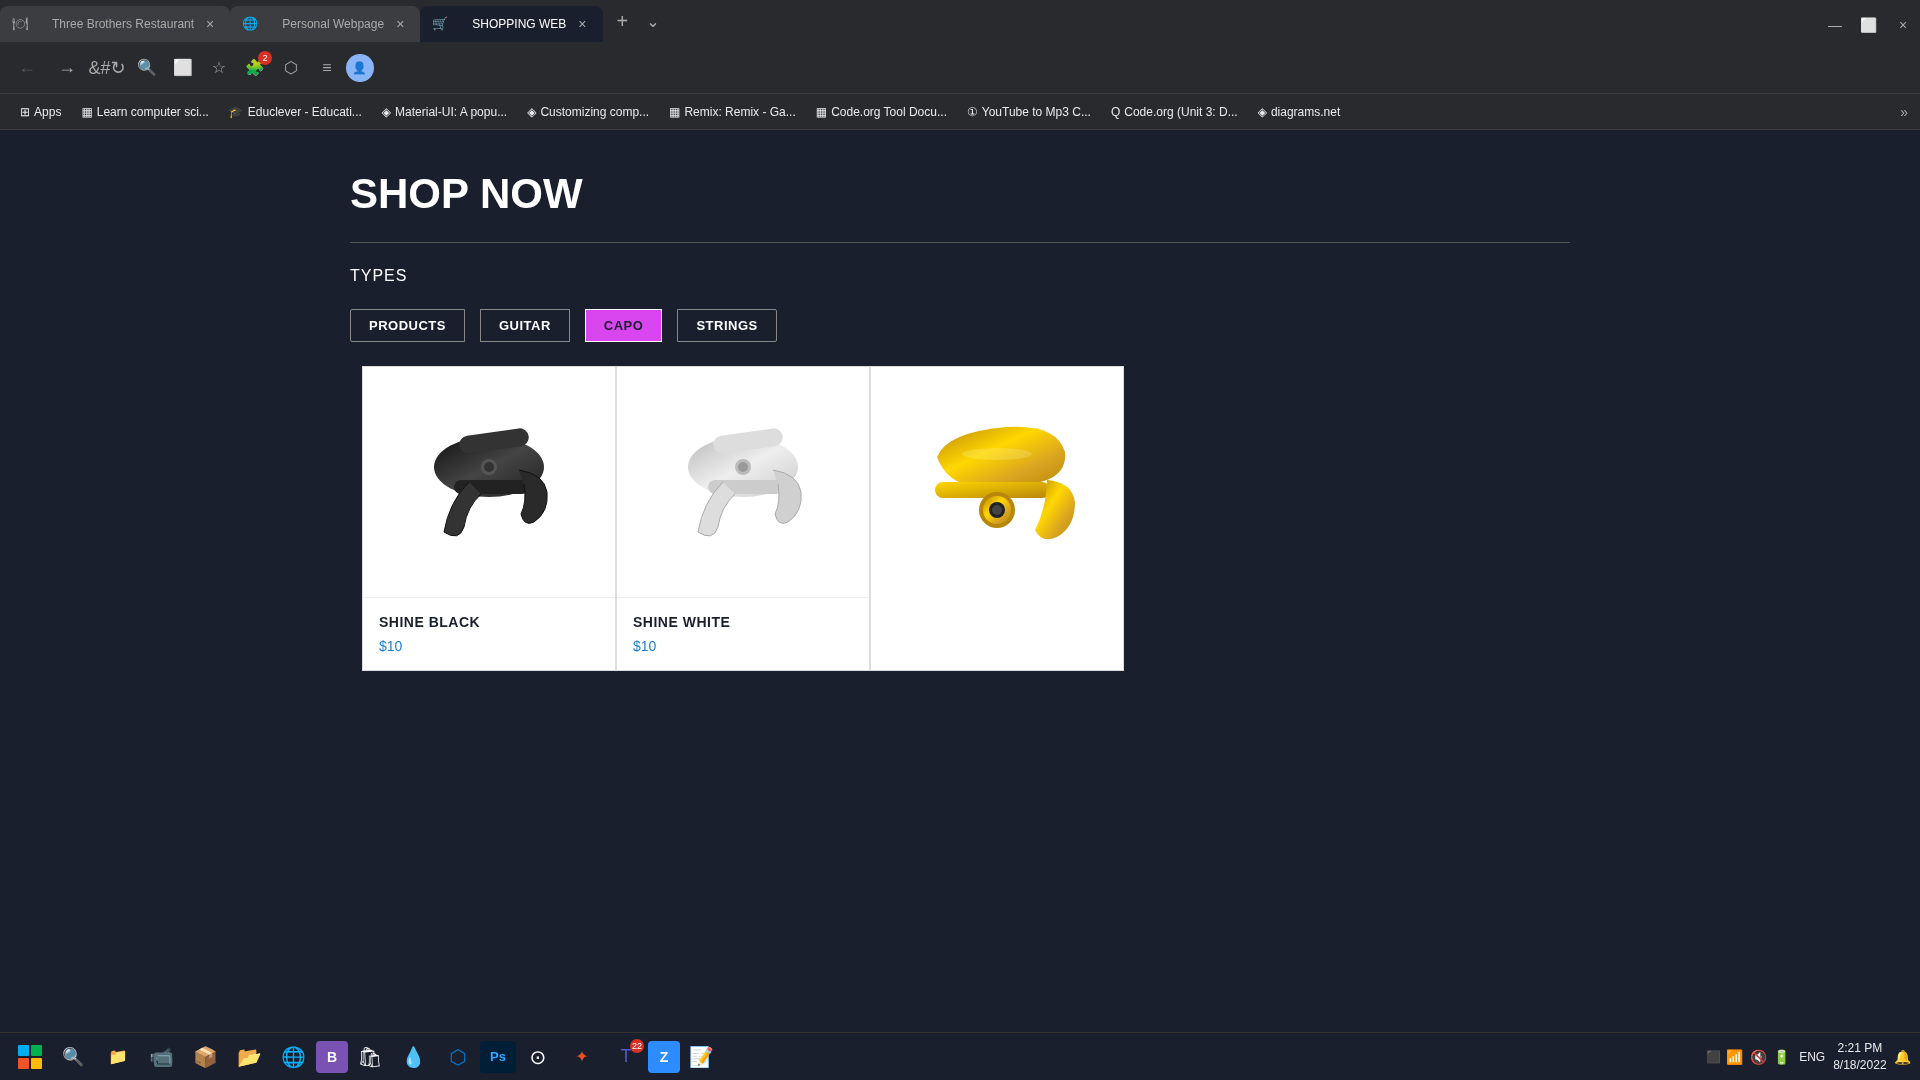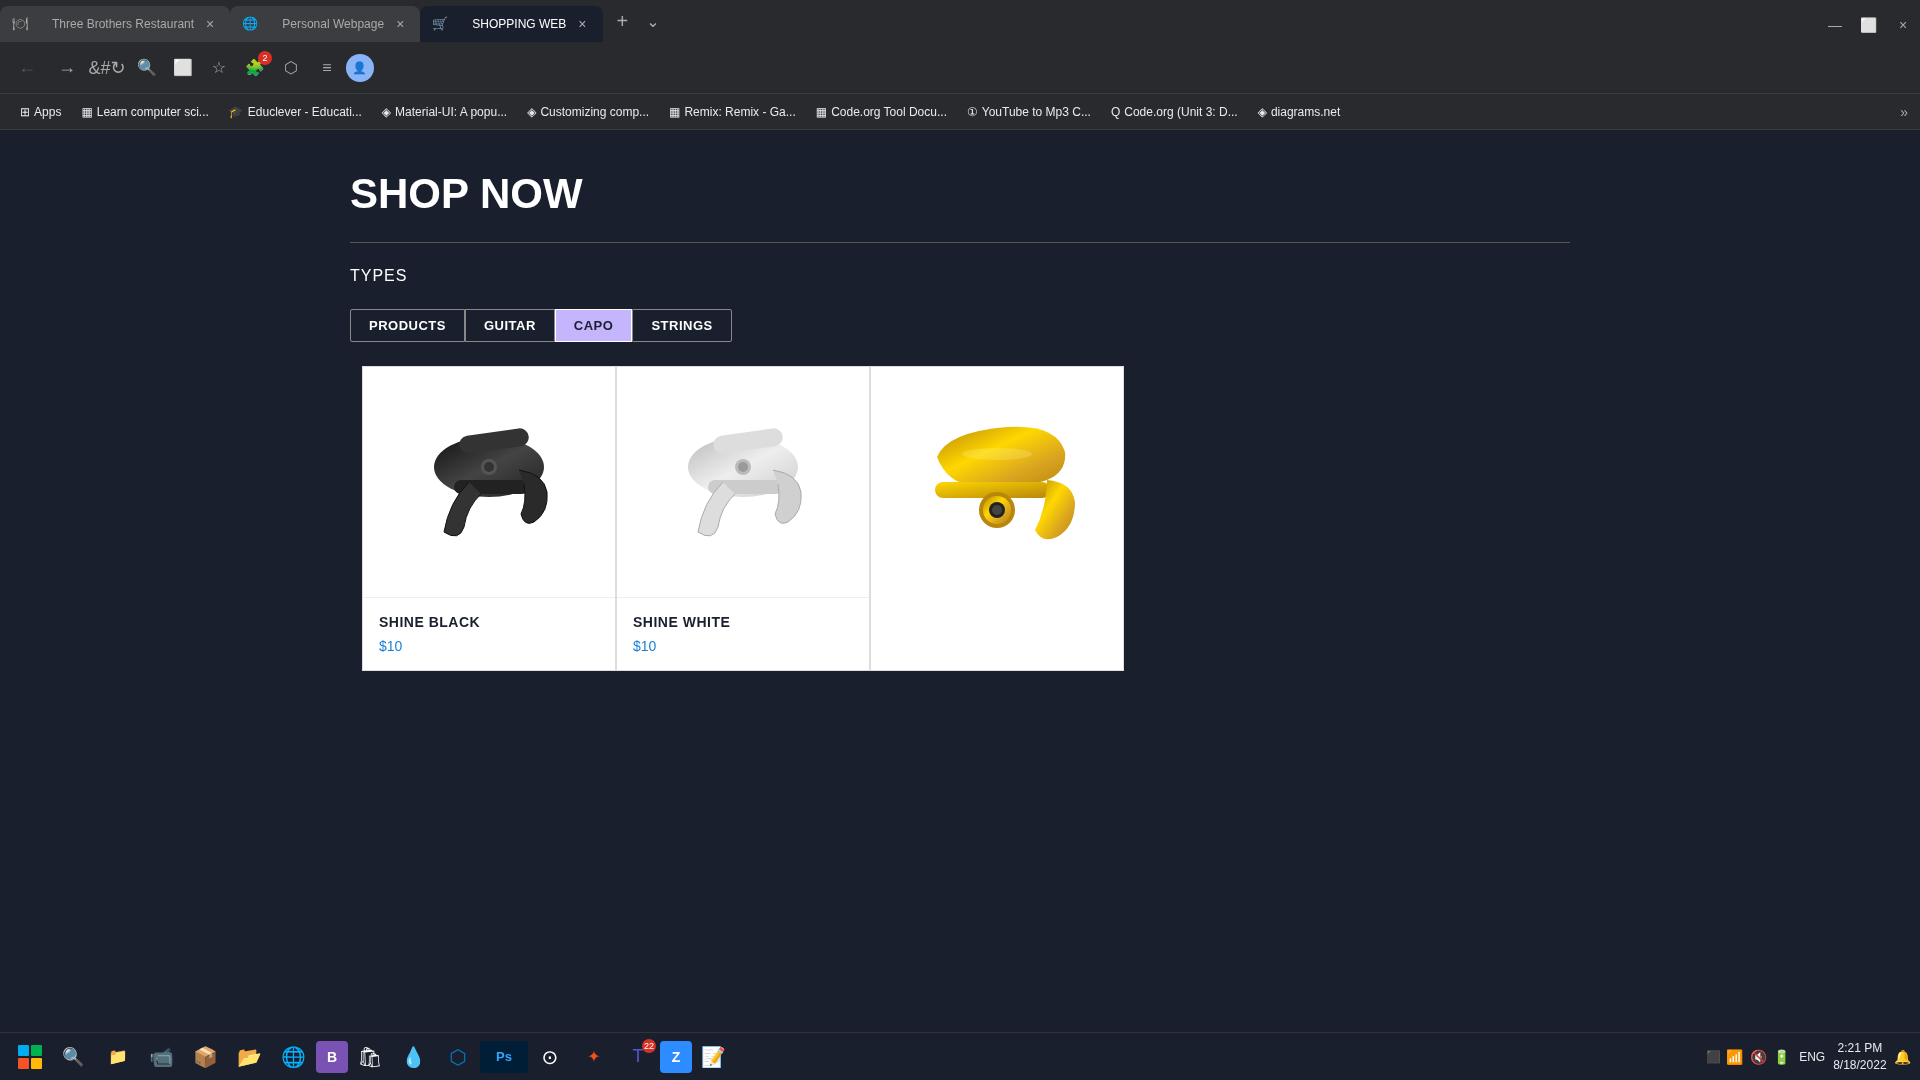--- a/index.html
+++ b/index.html
@@ -38,25 +38,25 @@
     
     .page-content { flex: 1; background: #1a1f2e; overflow: hidden; display: flex; flex-direction: column; }
 
     
     .shop-container { padding: 40px 350px; flex: 1; }
     .shop-title { font-size: 42px; font-weight: 700; color: #fff; margin-bottom: 24px; }
     .divider { border: none; border-top: 1px solid #555; margin-bottom: 24px; }
     .section-title { font-size: 16px; font-weight: 400; color: #fff; margin-bottom: 24px; letter-spacing: 1px; }
 
     
-    .filter-buttons { display: flex; gap: 0; margin-bottom: 24px; }
+    .filter-buttons { display: flex; gap: 15px; margin-bottom: 24px; }
     .filter-btn { padding: 8px 18px; border: 1px solid #888; background: transparent; color: #fff; font-size: 13px; font-weight: 600; cursor: pointer; letter-spacing: 0.5px; }
     .filter-btn:first-child { border-radius: 2px 0 0 2px; }
     .filter-btn:last-child { border-radius: 0 2px 2px 0; }
-    .filter-btn.active { background: #c4b5fd; color: #1a1f2e; border-color: #fff; }
+    .filter-btn.active { background: #d946ef; color: #1a1f2e; border-color: #fff; }
 
     
     .product-grid { display: flex; gap: 0; padding-left: 12px; }
     .product-card { background: #fff; color: #1a1f2e; width: 254px; border: 1px solid #ddd; cursor: pointer; }
     .product-image-area { width: 100%; height: 230px; display: flex; align-items: center; justify-content: center; background: #fff; padding: 16px; }
     .product-info { padding: 16px; border-top: 1px solid #eee; }
     .product-name { font-size: 14px; font-weight: 700; color: #1a1f2e; margin-bottom: 8px; letter-spacing: 0.5px; }
     .product-price { font-size: 14px; color: #1a7fd4; }
 
     
@@ -304,21 +304,21 @@
   <div class="taskbar-app" style="color:#0078d4; font-size:20px;">🌐</div>
 
   <div class="taskbar-app" style="background:#7952b3; color:white; font-weight:bold; font-size:14px; border-radius:4px; width:32px; height:32px;">B</div>
 
   <div class="taskbar-app" style="font-size:20px;">🛍</div>
 
   <div class="taskbar-app" style="color:#0061ff; font-size:20px;">💧</div>
 
   <div class="taskbar-app" style="color:#007acc; font-size:20px;">⬡</div>
 
-  <div class="taskbar-app" style="background:#001e36; color:#31a8ff; font-size:13px; font-weight:bold; border-radius:4px; width:48px; height:32px;">Ps</div>
+  <div class="taskbar-app" style="background:#001e36; color:#31a8ff; font-size:13px; font-weight:bold; border-radius:4px; width:36px; height:32px;">Ps</div>
 
   <div class="taskbar-app" style="font-size:20px;">⊙</div>
 
   <div class="taskbar-app" style="font-size:16px; color:#f24e1e;">✦</div>
 
   <div class="taskbar-app" style="position:relative;">
     <span style="font-size:18px; color:#5059c9;">T</span>
     <span style="position:absolute; top:4px; right:4px; background:#d93025; color:white; font-size:9px; border-radius:50%; width:14px; height:14px; display:flex; align-items:center; justify-content:center;">22</span>
   </div>
 

